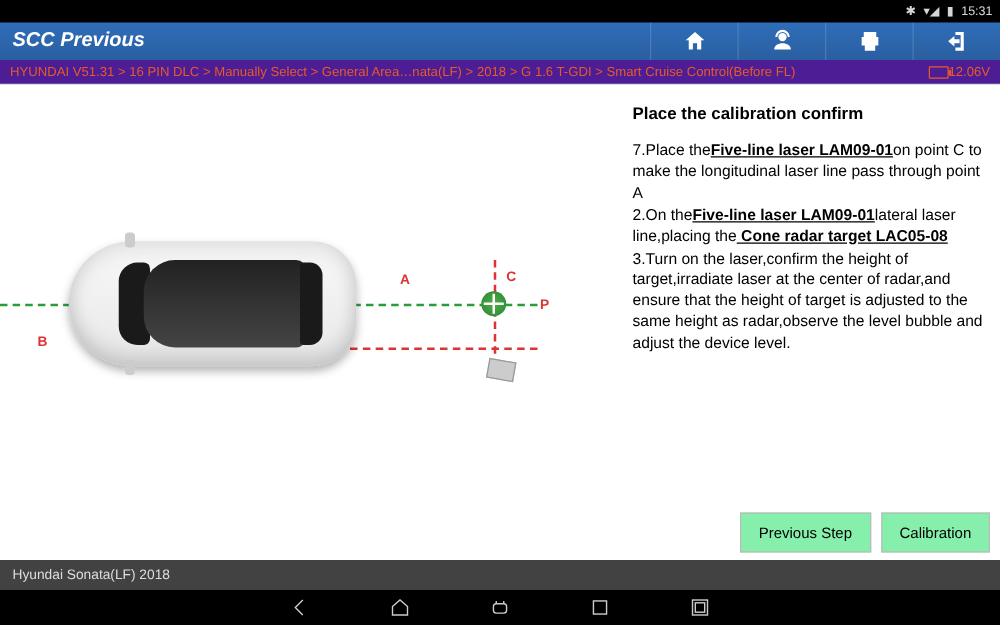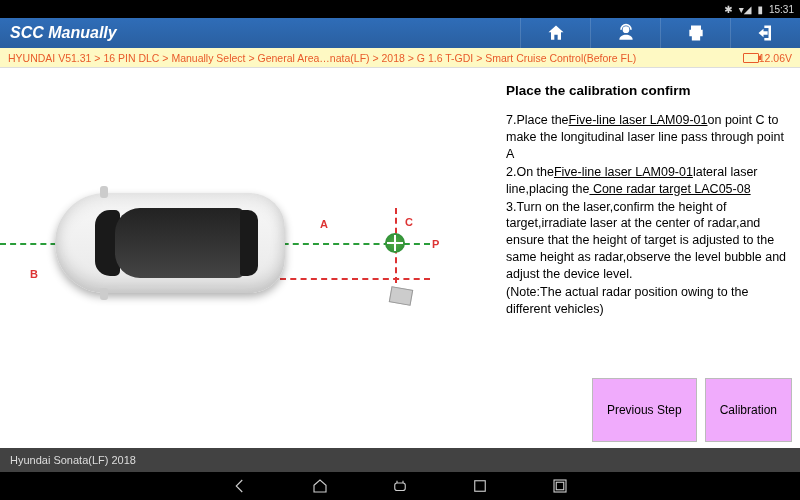--- a/index.html
+++ b/index.html
@@ -3,21 +3,21 @@
 <meta charset="utf-8">
 <style>
 *{box-sizing:border-box;margin:0;padding:0;font-family:Arial,sans-serif}
 body{width:800px;height:500px;background:#000;overflow:hidden;position:relative}
 .statusbar{height:18px;background:#000;color:#eee;font-size:10px;display:flex;justify-content:flex-end;align-items:center;padding:0 6px;gap:6px}
 .statusbar span{opacity:.9}
 .header{height:30px;background:linear-gradient(#2f6db8,#2a5fa0);display:flex;align-items:center;color:#fff}
 .header .title{font-size:16px;font-weight:bold;padding-left:10px;flex:1;font-style:italic}
 .header .btn{width:70px;height:30px;display:flex;align-items:center;justify-content:center;border-left:1px solid rgba(255,255,255,.15);cursor:pointer}
 .header svg{width:20px;height:20px;fill:#fff}
-.breadcrumb{height:20px;background:#fef9c3;display:flex;align-items:center;padding:0 8px;font-size:10.5px;color:#e85a2a;border-bottom:1px solid #ddd}
+.breadcrumb{height:20px;background:#4c1d95;display:flex;align-items:center;padding:0 8px;font-size:10.5px;color:#e85a2a;border-bottom:1px solid #ddd}
 .breadcrumb .crumb{flex:1;white-space:nowrap;overflow:hidden;text-overflow:ellipsis}
 .breadcrumb .volt{color:#e85a2a;margin-left:6px;display:flex;align-items:center;gap:0}
 .breadcrumb .batt{width:16px;height:10px;border:1px solid #e85a2a;border-radius:1px;position:relative}
 .breadcrumb .batt:after{content:"";position:absolute;right:-3px;top:2px;width:2px;height:4px;background:#e85a2a}
 .content{height:380px;background:#fff;display:flex}
 .diagram{flex:1;position:relative;background:#fff}
 .car{position:absolute;left:40px;top:120px;width:260px;height:110px}
 .carbody{position:absolute;left:15px;top:5px;width:230px;height:100px;background:linear-gradient(#f8f8f8,#e8e8e8);border-radius:50px 35px 35px 50px;box-shadow:inset 0 -8px 15px rgba(0,0,0,.15),inset 0 8px 15px rgba(0,0,0,.08),0 4px 8px rgba(0,0,0,.3)}
 .roof{position:absolute;left:75px;top:20px;width:130px;height:70px;background:linear-gradient(#222,#444);border-radius:25px 8px 8px 25px}
 .windshield{position:absolute;left:55px;top:22px;width:25px;height:66px;background:#1a1a1a;border-radius:15px 5px 5px 15px}
@@ -31,41 +31,41 @@
 .red{border-color:#d33}
 .lbl{position:absolute;font-size:11px;font-weight:bold;color:#d33}
 .target{position:absolute;width:20px;height:20px;border-radius:50%;background:radial-gradient(circle,#5a4,#283)}
 .target:before,.target:after{content:"";position:absolute;background:#fff}
 .target:before{left:9px;top:2px;width:2px;height:16px}
 .target:after{top:9px;left:2px;height:2px;width:16px}
 .radarbox{position:absolute;width:22px;height:16px;background:#ccc;border:1px solid #999;transform:rotate(10deg)}
 .instructions{width:300px;padding:14px 12px 0 6px;font-size:12.5px;line-height:1.35;color:#000;overflow:hidden;position:relative}
 .instructions h3{font-size:13.5px;font-weight:bold;margin-bottom:12px}
 .instructions p{margin-bottom:1px}
-.instructions .u{font-weight:normal;text-decoration:underline}
+.instructions .u{font-weight:bold;text-decoration:underline}
 .instructions .note{margin-top:0}
 .actions{position:absolute;bottom:0;right:0;display:flex;gap:8px;padding:6px 8px;background:#fff}
-.actions button{padding:24px 14px;font-size:12px;background:#f0abfc;border:1px solid #bbb;cursor:pointer}
+.actions button{padding:8px 14px;font-size:12px;background:#86efac;border:1px solid #bbb;cursor:pointer}
 .footer{height:24px;background:#424242;color:#ddd;font-size:11px;display:flex;align-items:center;padding:0 10px}
 .navbar{height:28px;background:#000;display:flex;align-items:center;justify-content:center;gap:50px}
 .navbar .nav{width:30px;height:20px;display:flex;align-items:center;justify-content:center;cursor:pointer}
 .navbar svg{width:18px;height:18px;stroke:#ccc;fill:none;stroke-width:1.5}
 </style>
 </head>
 <body>
 
 <div class="statusbar">
   <span>✱</span>
   <span>▾◢</span>
   <span>▮</span>
   <span>15:31</span>
 </div>
 
 <div class="header">
-  <div class="title">SCC Manually</div>
+  <div class="title">SCC Previous</div>
   <div class="btn">
       <svg viewBox="0 0 24 24">
         <path d="M12 3l9 8h-3v9h-4v-6h-4v6H6v-9H3z"></path>
       </svg>
     </div>
   <div class="btn">
       <svg viewBox="0 0 24 24">
         <circle cx="12" cy="8" r="4"></circle>
         <path d="M4 20c0-4 4-6 8-6s8 2 8 6z"></path>
         <path d="M6 8a6 6 0 0112 0" fill="none" stroke="#fff" stroke-width="2"></path>
@@ -119,21 +119,20 @@
 
   <div class="instructions">
     <h3>Place the calibration confirm</h3>
     <p>
       <span>7.Place the</span><span class="u">Five-line laser LAM09-01</span><span>on point C to make the longitudinal laser line pass through point A</span>
     </p>
     <p>
       <span>2.On the</span><span class="u">Five-line laser LAM09-01</span><span>lateral laser line,placing the</span><span class="u"> Cone radar target LAC05-08</span>
     </p>
     <p>3.Turn on the laser,confirm the height of target,irradiate laser at the center of radar,and ensure that the height of target is adjusted to the same height as radar,observe the level bubble and adjust the device level.</p>
-    <p class="note">(Note:The actual radar position owing to the different vehicles)</p>
 
     <div class="actions">
       <button>Previous Step</button>
       <button>Calibration</button>
     </div>
   </div>
 </div>
 
 <div class="footer">
   <span>Hyundai Sonata(LF) 2018</span>

